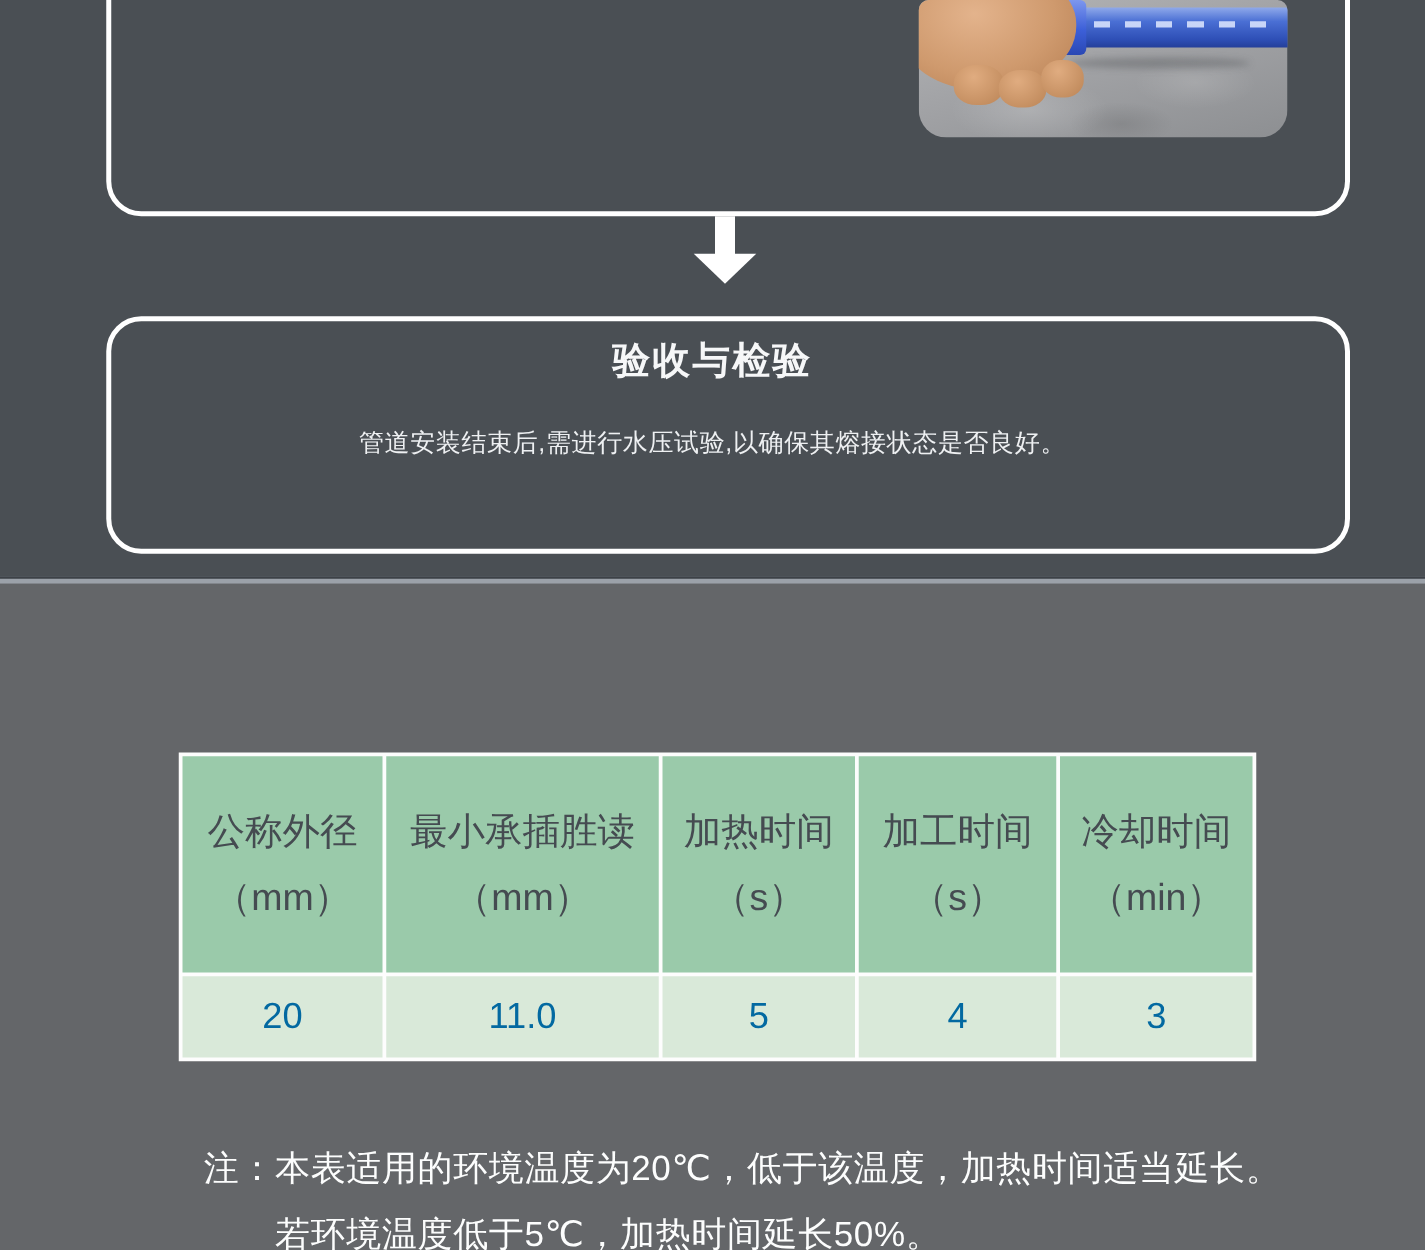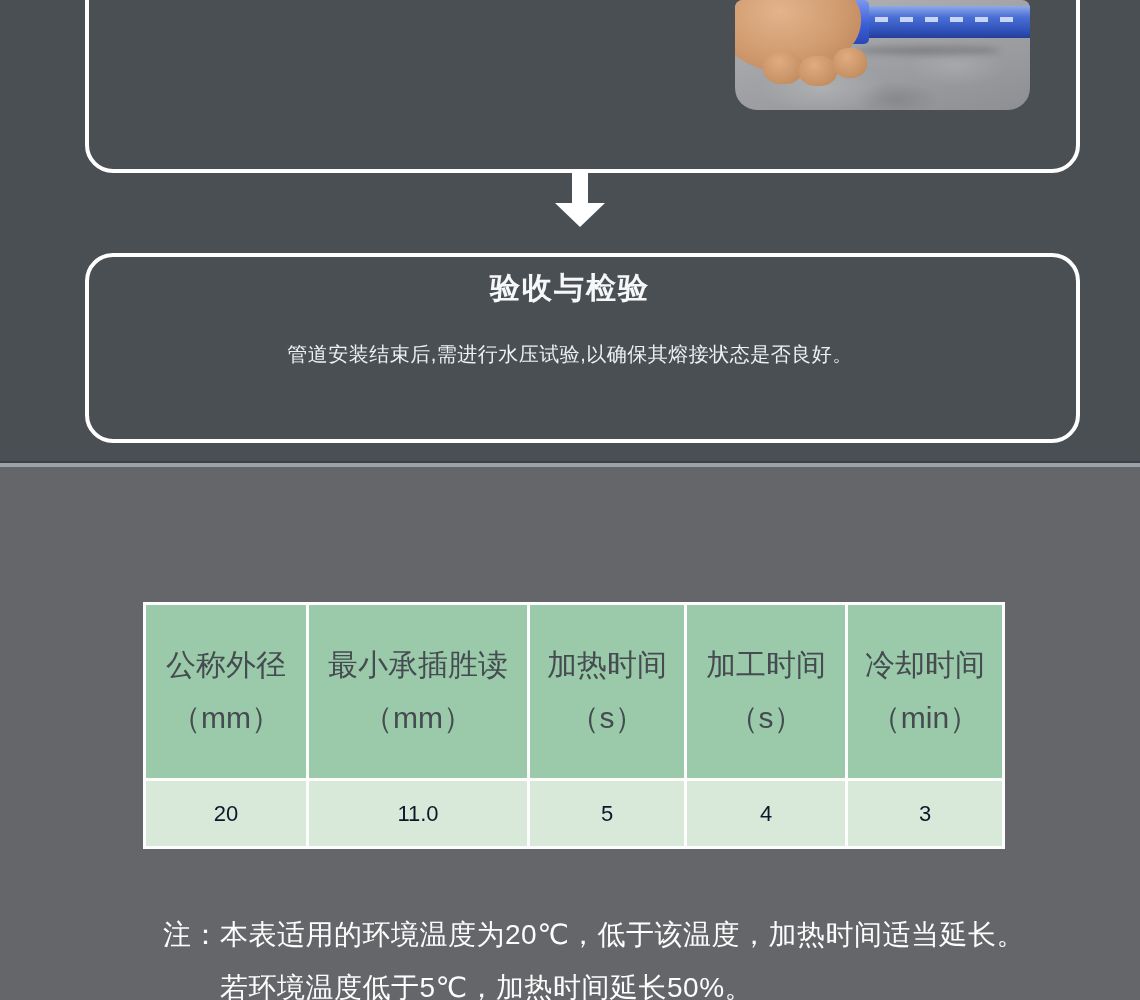--- a/index.html
+++ b/index.html
@@ -58,21 +58,21 @@
   .spec-title{position:absolute;left:0;top:38px;width:1140px;text-align:center;
     font-size:43px;font-weight:700;color:#fbfcfc;letter-spacing:1px;}
 
   table.spec{position:absolute;left:143px;top:135px;width:862px;
     border-collapse:separate;border-spacing:3px;background:#fdfdfd;table-layout:fixed;}
   table.spec col.c1{width:160px;} table.spec col.c2{width:218px;}
   table.spec col.c3{width:154px;} table.spec col.c4{width:158px;} table.spec col.c5{width:154px;}
   table.spec th{background:#9acaaa;height:141px;font-weight:500;color:#454b51;
     font-size:30px;vertical-align:middle;text-align:center;padding:16px;}
   table.spec th .unit{margin-top:12px;font-size:30px;}
-  table.spec td{background:#d9e9d9;height:65px;color:#0f172a;font-size:22px;
+  table.spec td{background:#d9e9d9;height:65px;color:#0369a1;font-size:29px;
     text-align:center;vertical-align:middle;padding:0;font-weight:400;}
 
   .note{position:absolute;left:163px;top:441px;display:flex;color:#fcfdfd;
     font-size:28px;line-height:53px;font-weight:500;letter-spacing:.5px;}
   .note .prefix{flex:0 0 auto;}
   .note .lines div{white-space:nowrap;}
 </style>
 </head>
 <body>
 

